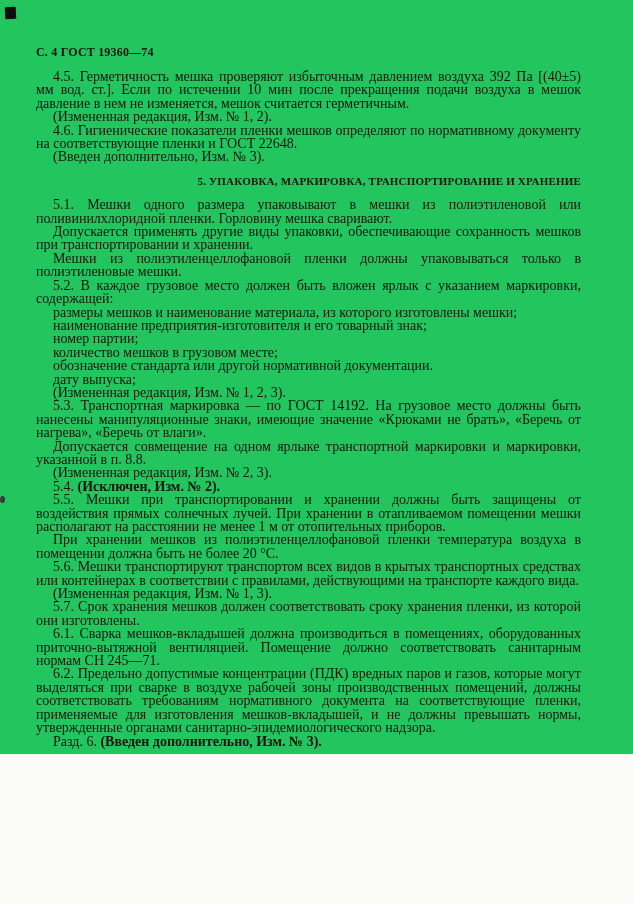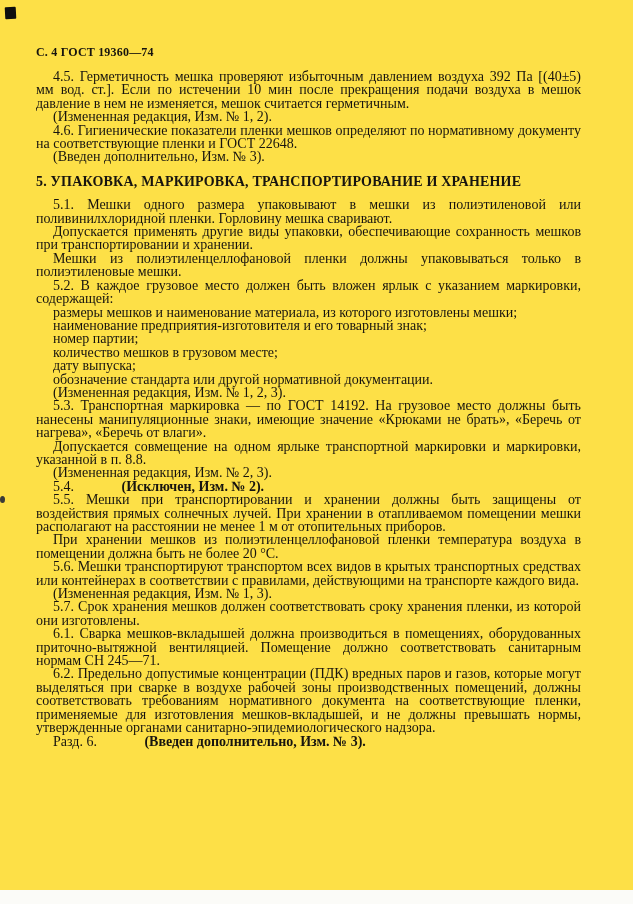--- a/index.html
+++ b/index.html
@@ -7,23 +7,23 @@
   body {
     width: 633px;
     height: 904px;
     background: #fbfbf8;
     font-family: "Liberation Serif", "DejaVu Serif", serif;
     color: #17140f;
   }
   .page {
     position: relative;
     width: 633px;
-    height: 890px;
+    height: 754px;
     overflow: hidden;
-    background: #fde047;
+    background: #22c55e;
   }
   .corner-mark {
     position: absolute;
     left: 5px;
     top: 7px;
     width: 11px;
     height: 12px;
     background: #0e0e0e;
     border-radius: 1px;
     transform: rotate(-3deg);
@@ -52,29 +52,29 @@
   }
   p.para {
     margin: 0;
     font-size: 14px;
     line-height: 13.4px;
     text-align: justify;
     text-indent: 17px;
   }
   p.note { font-weight: normal; }
   h3.heading {
-    font-size: 14px;
+    font-size: 11px;
     line-height: 13.4px;
     font-weight: bold;
-    text-align: left;
+    text-align: right;
     text-indent: 0;
     margin: 11px 0 10px 0;
     letter-spacing: 0.2px;
   }
-  .b { font-weight: bold; margin-left: 44px; }
+  .b { font-weight: bold; }
 </style>
 </head>
 <body>
 
 <div class="page">
 
   <div class="corner-mark"></div>
   <div class="edge-speck"></div>
 
   <div class="text-block">
@@ -90,22 +90,22 @@
 
     <p class="para">5.1. Мешки одного размера упаковывают в мешки из полиэтиленовой или поливинилхлоридной пленки. Горловину мешка сваривают.</p>
     <p class="para">Допускается применять другие виды упаковки, обеспечивающие сохранность мешков при транспортировании и хранении.</p>
     <p class="para">Мешки из полиэтиленцеллофановой пленки должны упаковываться только в полиэтиленовые мешки.</p>
 
     <p class="para">5.2. В каждое грузовое место должен быть вложен ярлык с указанием маркировки, содержащей:</p>
     <p class="para">размеры мешков и наименование материала, из которого изготовлены мешки;</p>
     <p class="para">наименование предприятия-изготовителя и его товарный знак;</p>
     <p class="para">номер партии;</p>
     <p class="para">количество мешков в грузовом месте;</p>
+    <p class="para">обозначение стандарта или другой нормативной документации.</p>
     <p class="para">дату выпуска;</p>
-    <p class="para">обозначение стандарта или другой нормативной документации.</p>
     <p class="para note">(Измененная редакция, Изм. № 1, 2, 3).</p>
 
     <p class="para">5.3. Транспортная маркировка — по ГОСТ 14192. На грузовое место должны быть нанесены манипуляционные знаки, имеющие значение «Крюками не брать», «Беречь от нагрева», «Беречь от влаги».</p>
     <p class="para">Допускается совмещение на одном ярлыке транспортной маркировки и маркировки, указанной в п. 8.8.</p>
     <p class="para note">(Измененная редакция, Изм. № 2, 3).</p>
 
     <p class="para"><span>5.4. </span><span class="b">(Исключен, Изм. № 2).</span></p>
 
     <p class="para">5.5. Мешки при транспортировании и хранении должны быть защищены от воздействия прямых солнечных лучей. При хранении в отапливаемом помещении мешки располагают на расстоянии не менее 1 м от отопительных приборов.</p>
     <p class="para">При хранении мешков из полиэтиленцеллофановой пленки температура воздуха в помещении должна быть не более 20 °С.</p>

